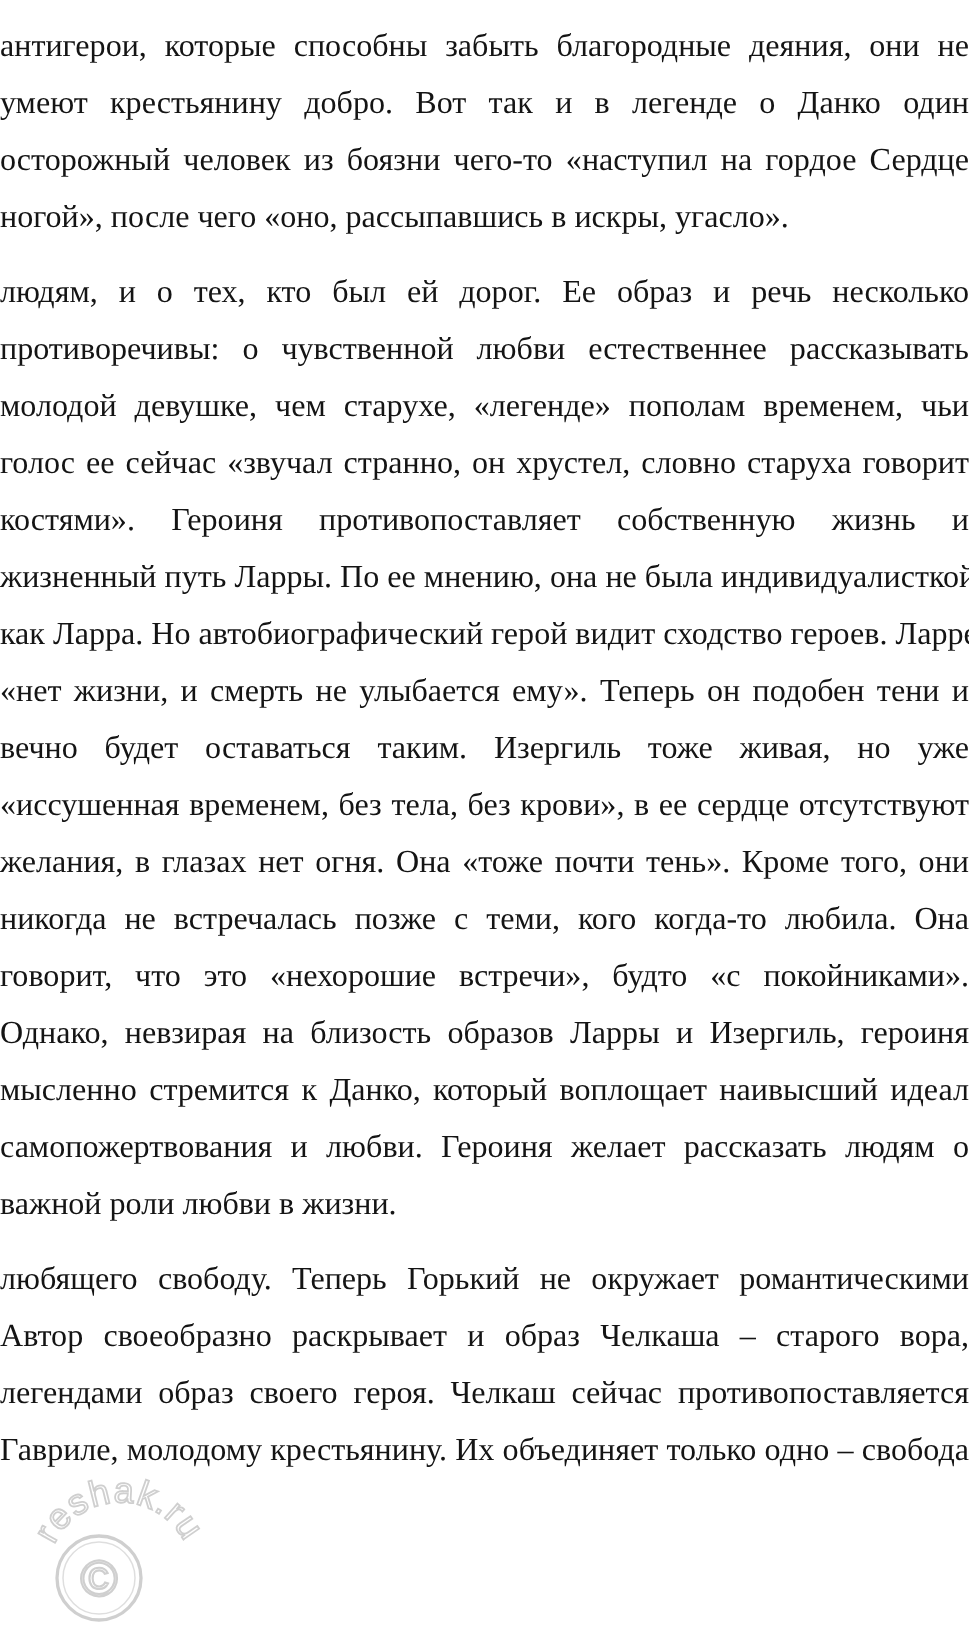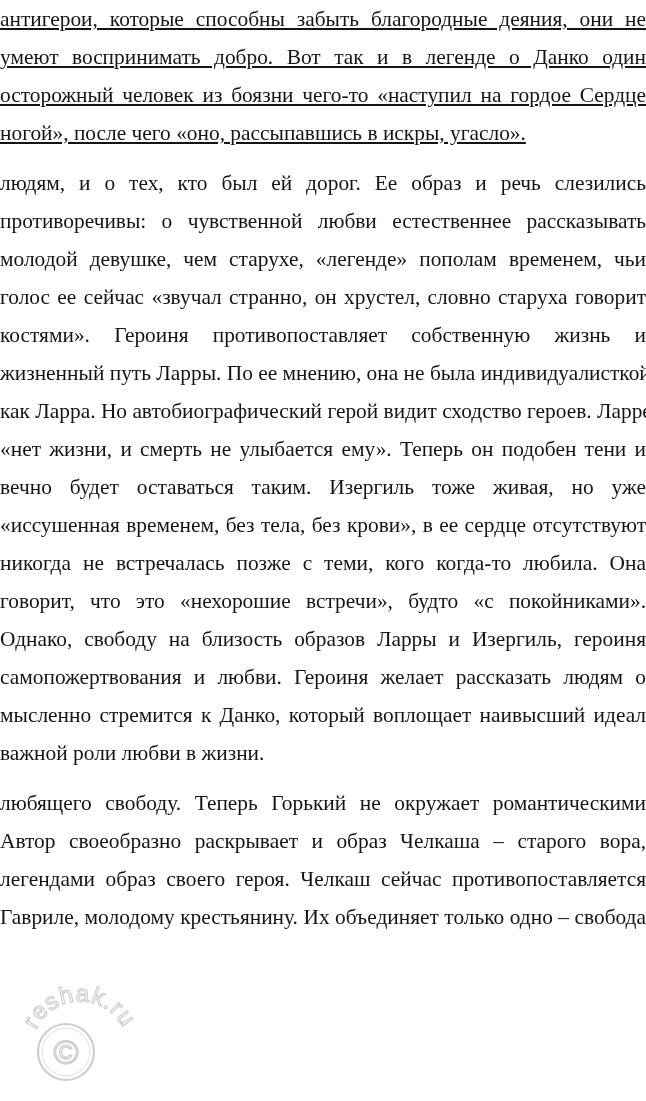--- a/index.html
+++ b/index.html
@@ -23,22 +23,21 @@
       font-size: 21.4px;
       line-height: 38px;
     }
     .para {
       margin: 0 0 12px 0;
       text-align: justify;
       text-align-last: auto;
       word-spacing: 0px;
     }
     .para.first {
-      margin-top: 0px;
-      text-decoration: underline;
+      margin-top: 11px;
     }
     .line {
       display: block;
       text-align: justify;
       text-align-last: justify;
       white-space: nowrap;
       height: 38px;
     }
     .line.last {
       text-align-last: left;
@@ -53,41 +52,42 @@
       opacity: 0.55;
     }
   </style>
 </head>
 <body>
 
 <div class="page">
 
   <div class="para first">
     <span class="line">антигерои, которые способны забыть благородные деяния, они не</span>
-    <span class="line">умеют воспринимать добро. Вот так и в легенде о Данко один</span>
+    <span class="line">умеют крестьянину добро. Вот так и в легенде о Данко один</span>
     <span class="line">осторожный человек из боязни чего-то «наступил на гордое Сердце</span>
     <span class="line last">ногой», после чего «оно, рассыпавшись в искры, угасло».</span>
   </div>
 
   <div class="para">
-    <span class="line">людям, и о тех, кто был ей дорог. Ее образ и речь слезились</span>
+    <span class="line">людям, и о тех, кто был ей дорог. Ее образ и речь несколько</span>
     <span class="line">противоречивы: о чувственной любви естественнее рассказывать</span>
     <span class="line">молодой девушке, чем старухе, «легенде» пополам временем, чьи</span>
     <span class="line">голос ее сейчас «звучал странно, он хрустел, словно старуха говорит</span>
     <span class="line">костями». Героиня противопоставляет собственную жизнь и</span>
     <span class="line">жизненный путь Ларры. По ее мнению, она не была индивидуалисткой,</span>
     <span class="line">как Ларра. Но автобиографический герой видит сходство героев. Ларре</span>
     <span class="line">«нет жизни, и смерть не улыбается ему». Теперь он подобен тени и</span>
     <span class="line">вечно будет оставаться таким. Изергиль тоже живая, но уже</span>
     <span class="line">«иссушенная временем, без тела, без крови», в ее сердце отсутствуют</span>
+    <span class="line">желания, в глазах нет огня. Она «тоже почти тень». Кроме того, они</span>
     <span class="line">никогда не встречалась позже с теми, кого когда-то любила. Она</span>
     <span class="line">говорит, что это «нехорошие встречи», будто «с покойниками».</span>
-    <span class="line">Однако, свободу на близость образов Ларры и Изергиль, героиня</span>
+    <span class="line">Однако, невзирая на близость образов Ларры и Изергиль, героиня</span>
+    <span class="line">мысленно стремится к Данко, который воплощает наивысший идеал</span>
     <span class="line">самопожертвования и любви. Героиня желает рассказать людям о</span>
-    <span class="line">мысленно стремится к Данко, который воплощает наивысший идеал</span>
     <span class="line last">важной роли любви в жизни.</span>
   </div>
 
   <div class="para">
     <span class="line">любящего свободу. Теперь Горький не окружает романтическими</span>
     <span class="line">Автор своеобразно раскрывает и образ Челкаша – старого вора,</span>
     <span class="line">легендами образ своего героя. Челкаш сейчас противопоставляется</span>
     <span class="line">Гавриле, молодому крестьянину. Их объединяет только одно – свобода</span>
 
   </div>

